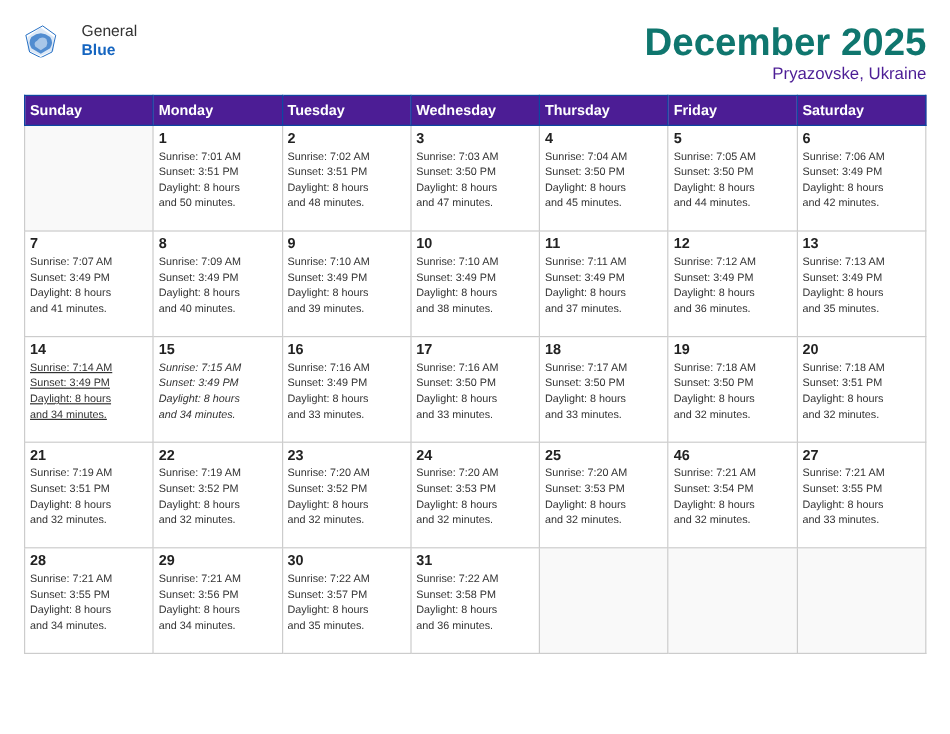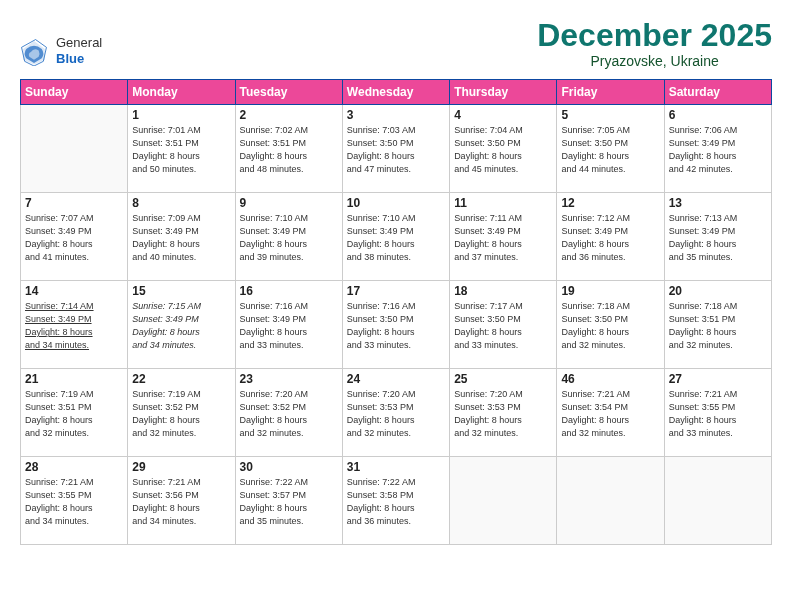--- a/index.html
+++ b/index.html
@@ -17,23 +17,22 @@
       position: relative;
     }
     .header {
       display: flex;
       justify-content: space-between;
       align-items: flex-start;
       margin-bottom: 10px;
     }
     .logo {
       display: flex;
-      align-items: flex-end;
-      gap: 8px;
-      margin-top: 17px;
+      align-items: center;
+      gap: 20px;
     }
     .logo-text {
       font-size: 13px;
       line-height: 1.2;
       color: #333;
     }
     .logo-text .general { display: block; }
     .logo-text .blue { display: block; color: #1565c0; font-weight: bold; }
     .logo-icon {
       width: 28px;
@@ -43,30 +42,29 @@
       text-align: right;
     }
     .month-title {
       font-size: 32px;
       font-weight: bold;
       color: #0f766e;
       line-height: 1.1;
     }
     .location {
       font-size: 14px;
-      color: #14532d;
-      text-align: center;
+      color: #4c1d95;
     }
     .calendar {
       width: 100%;
       border-collapse: collapse;
       table-layout: fixed;
     }
     .calendar th {
-      background-color: #ec4899;
+      background-color: #4c1d95;
       color: #fff;
       font-size: 12px;
       font-weight: bold;
       padding: 5px 4px;
       text-align: left;
       border: 1px solid #0d47a1;
     }
     .calendar td {
       border: 1px solid #ccc;
       vertical-align: top;

